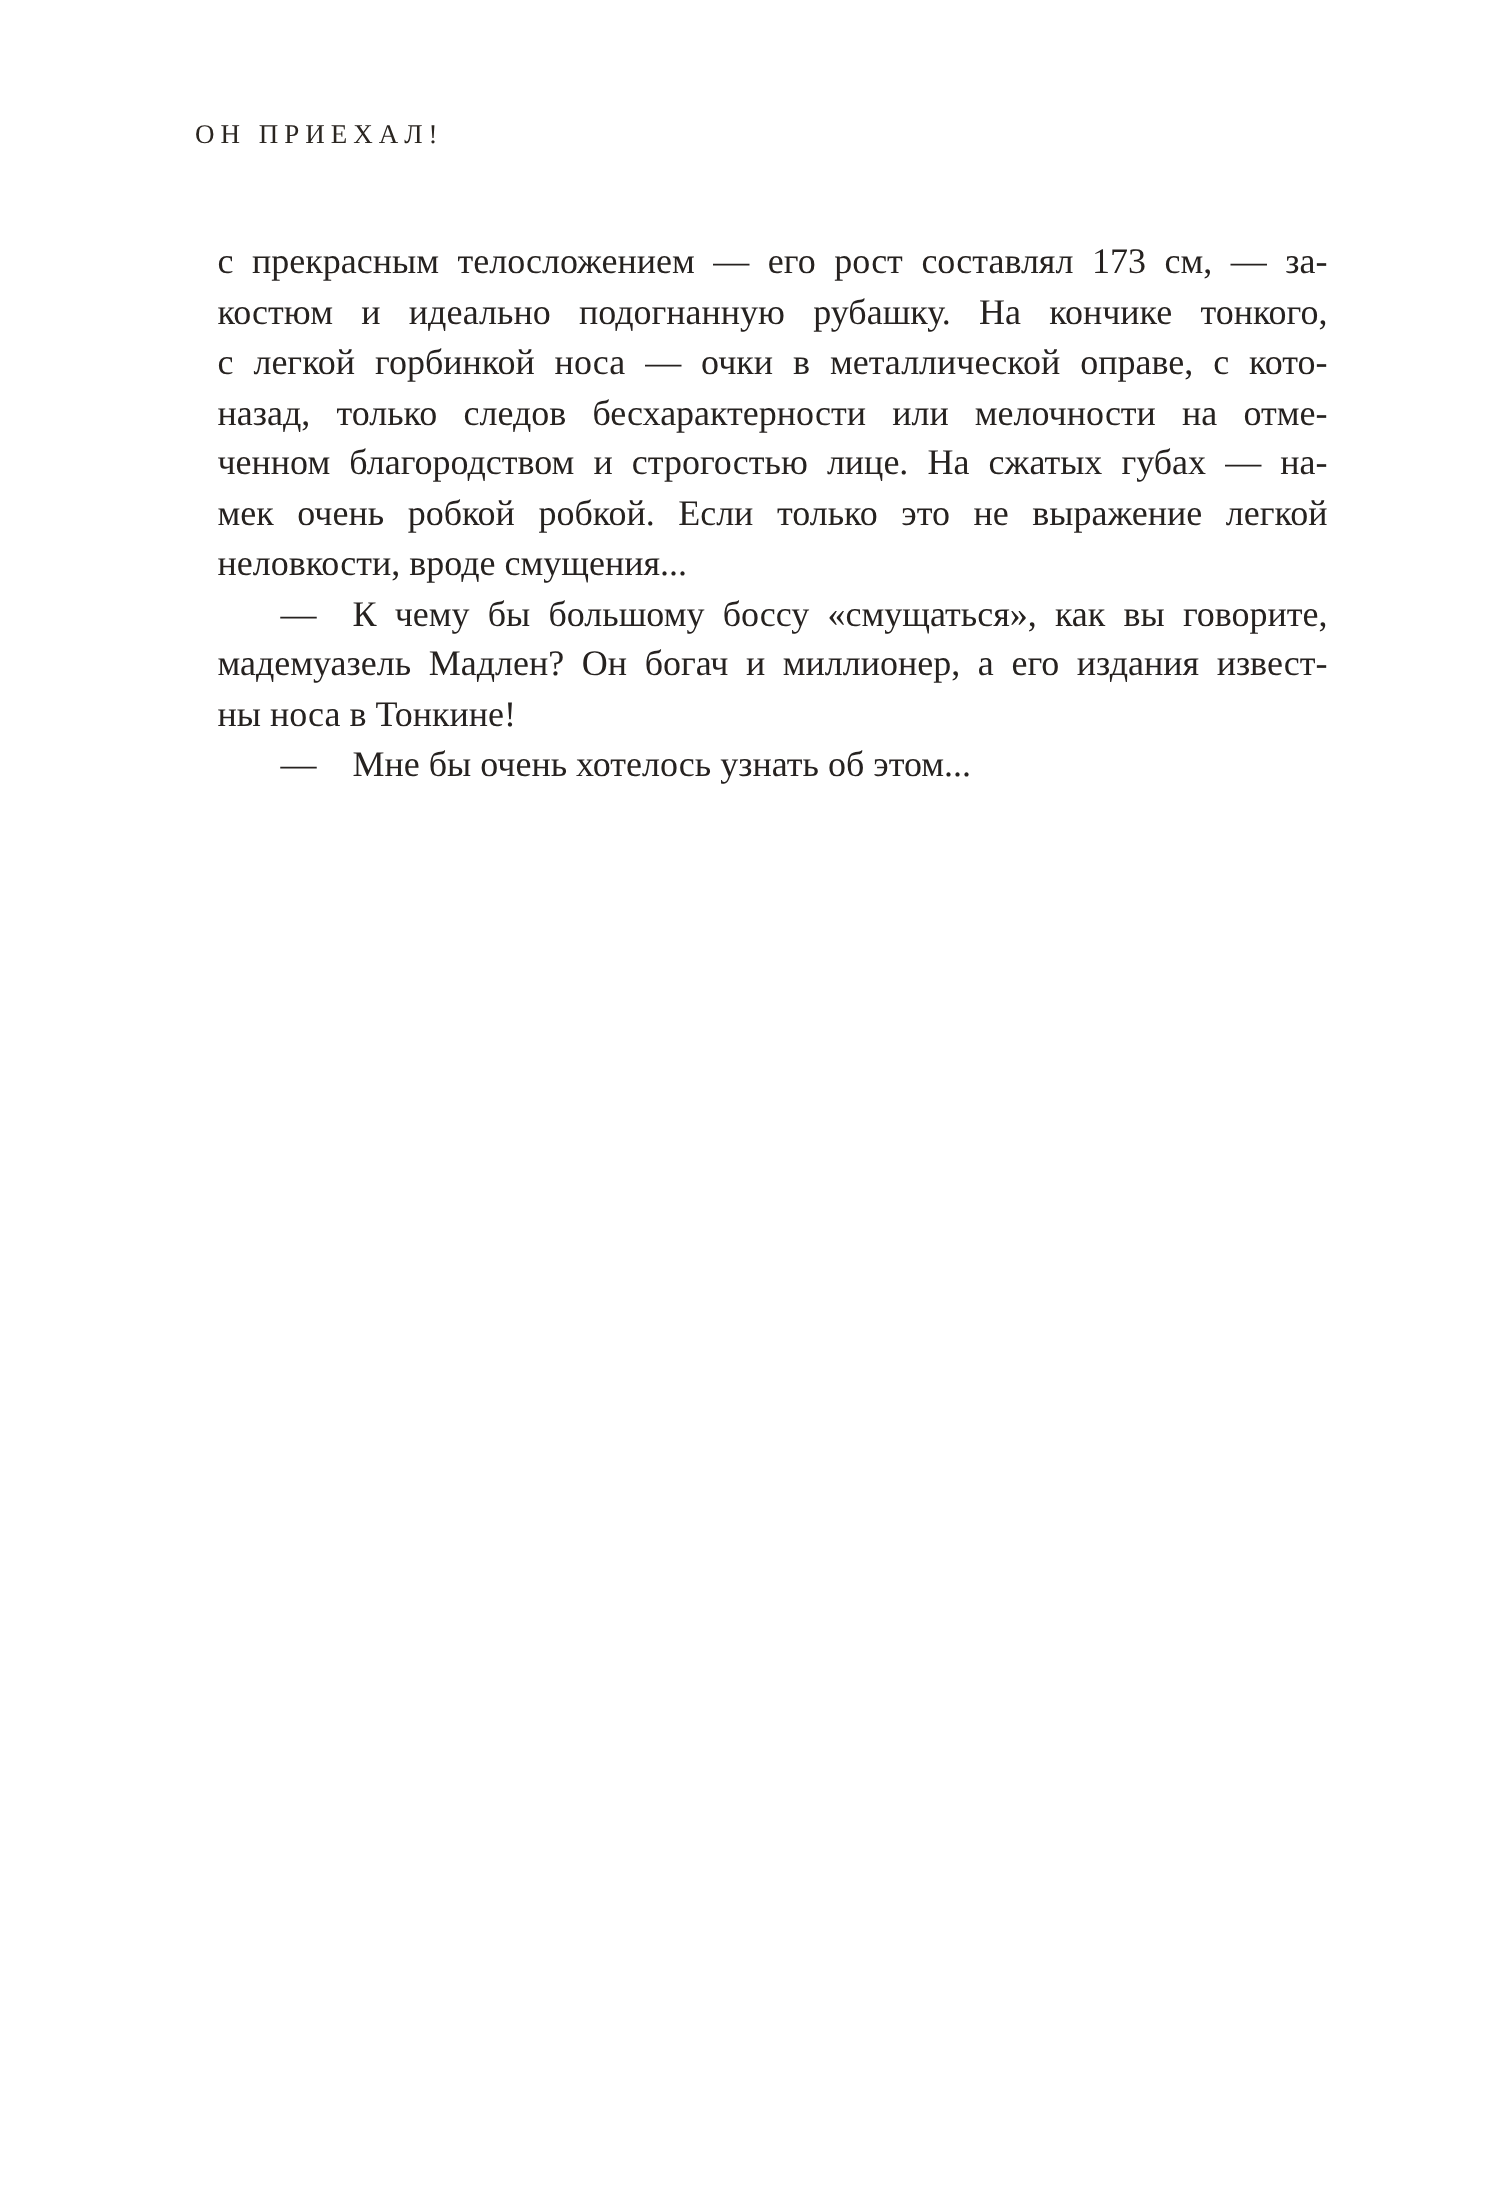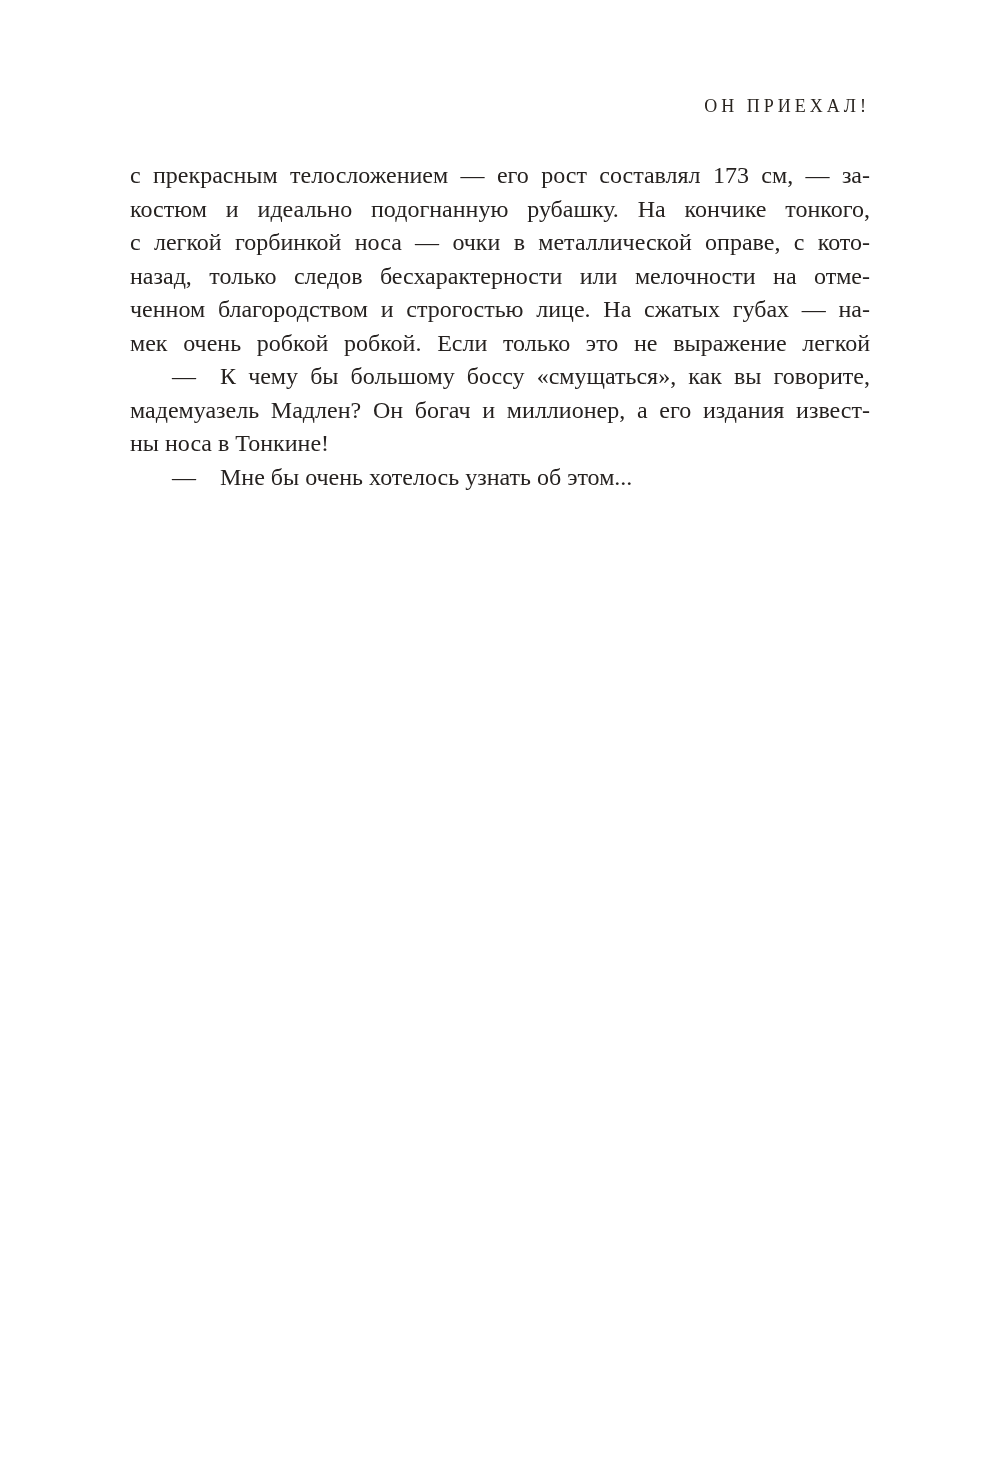--- a/index.html
+++ b/index.html
@@ -11,34 +11,33 @@
     position: relative;
     width: 1000px;
     height: 1467px;
     background: #ffffff;
     overflow: hidden;
     font-family: "Liberation Serif", "DejaVu Serif", serif;
     color: #262220;
   }
   .running-head {
     position: absolute;
-    top: 96px;
+    top: 79px;
     left: 130px;
     width: 740px;
-    text-align: right;
     font-size: 18px;
     letter-spacing: 4px;
     color: #2a2520;
     text-transform: uppercase;
     white-space: nowrap;
   }
   .text-block {
     position: absolute;
     top: 159px;
-    left: 130px;
+    left: 145px;
     width: 740px;
   }
   .para {
     margin: 0;
     padding: 0;
   }
   .line {
     line-height: 33.5px;
     font-size: 24px;
     white-space: normal;
@@ -64,20 +63,21 @@
 
   <div class="text-block">
 
     <div class="para">
       <div class="line just">с прекрасным телосложением — его рост составлял 173 см, — за-</div>
       <div class="line just">костюм и идеально подогнанную рубашку. На кончике тонкого,</div>
       <div class="line just">с легкой горбинкой носа — очки в металлической оправе, с кото-</div>
       <div class="line just">назад, только следов бесхарактерности или мелочности на отме-</div>
       <div class="line just">ченном благородством и строгостью лице. На сжатых губах — на-</div>
       <div class="line just">мек очень робкой робкой. Если только это не выражение легкой</div>
+      <div class="line last">неловкости, вроде смущения...</div>
     </div>
 
     <div class="para">
       <div class="line just indent">— К чему бы большому боссу «смущаться», как вы говорите,</div>
       <div class="line just">мадемуазель Мадлен? Он богач и миллионер, а его издания извест-</div>
       <div class="line last">ны носа в Тонкине!</div>
     </div>
 
     <div class="para">
       <div class="line last indent">— Мне бы очень хотелось узнать об этом...</div>

